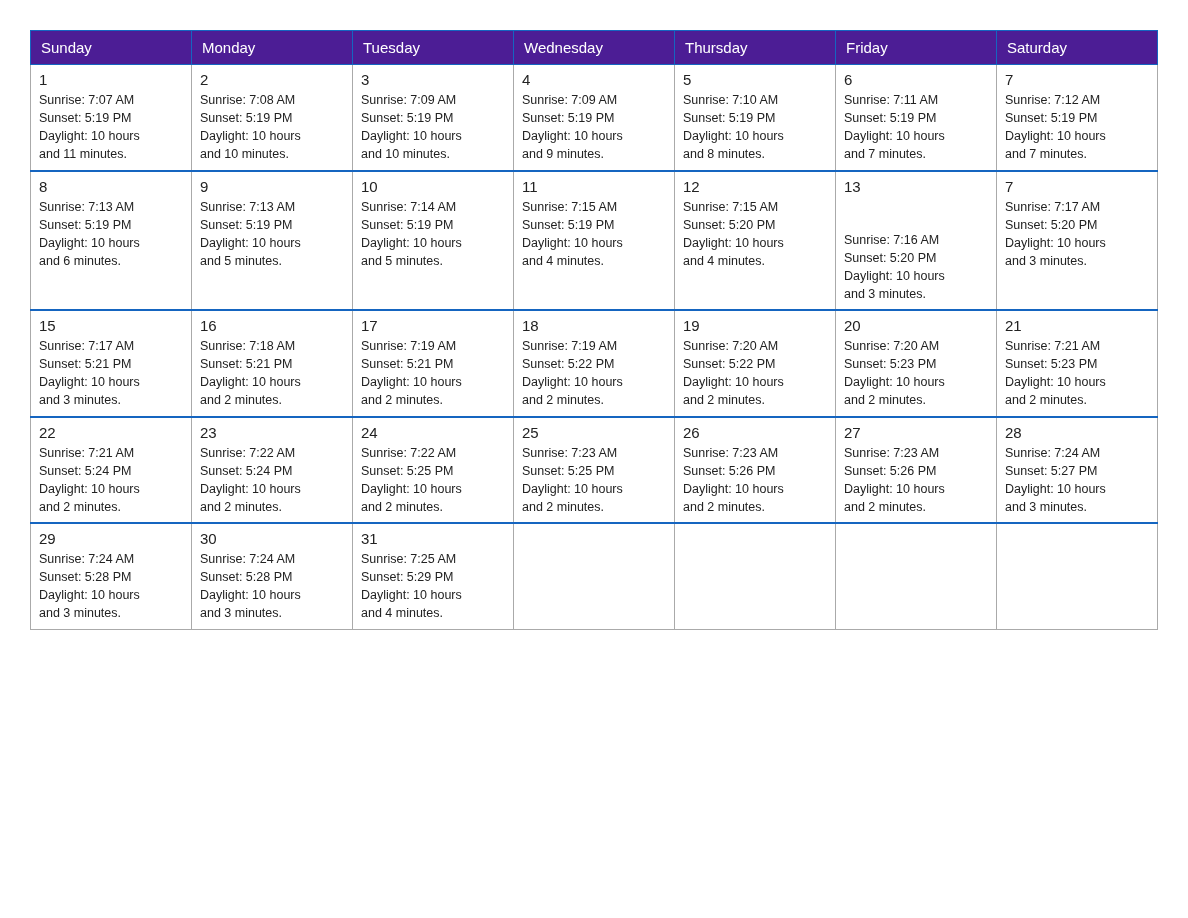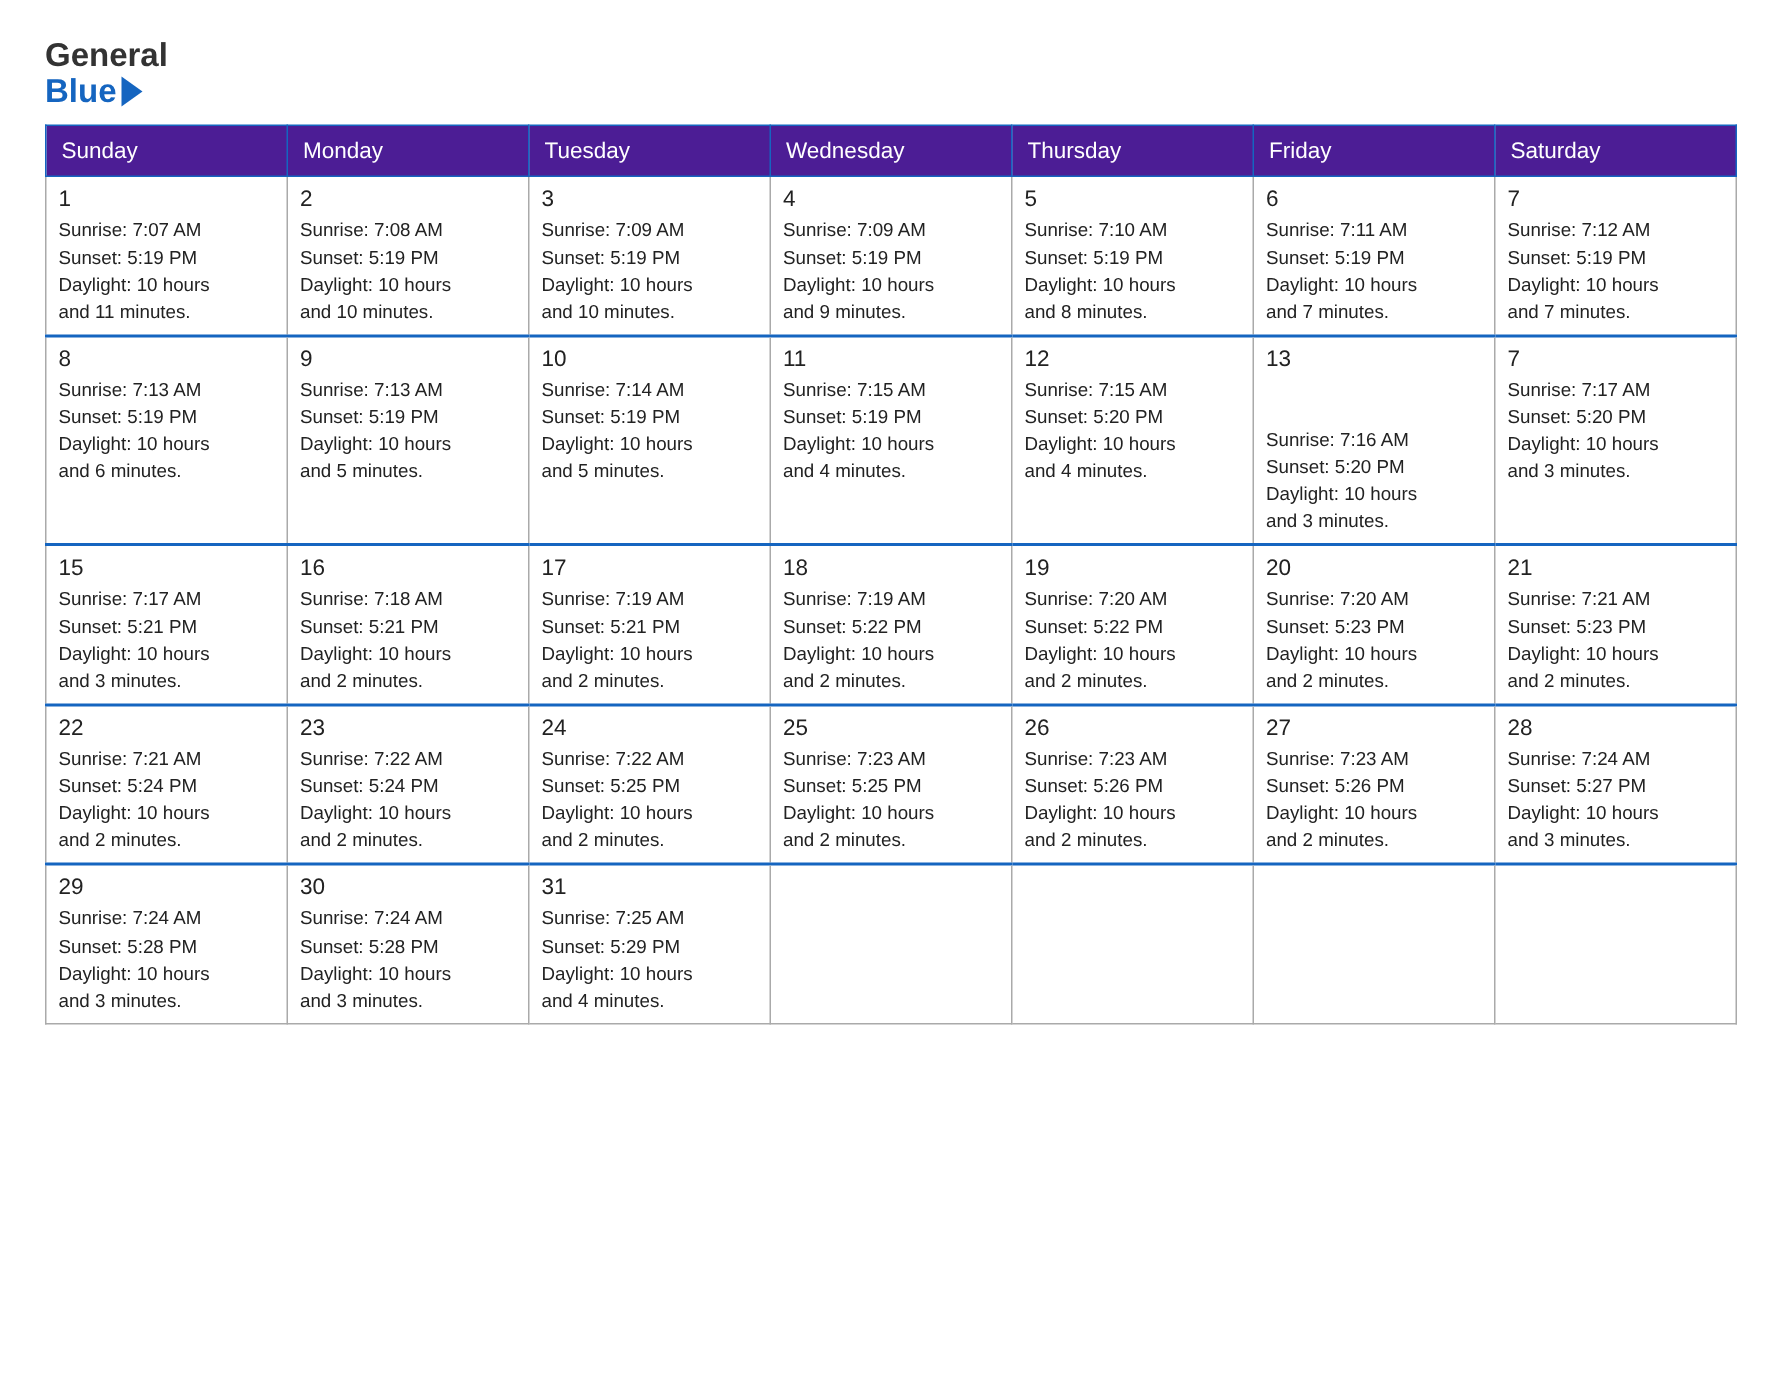--- a/index.html
+++ b/index.html
@@ -97,27 +97,20 @@
       background: #fff;
     }
     tr:not(:last-child) td {
       border-bottom: 2px solid #1565c0;
     }
   </style>
 </head>
 <body>
 
 <div class="header-area">
-  <div class="logo">
-    <span class="logo-general">General</span>
-    <span class="logo-blue">
-      <span>Blue</span>
-      <span class="logo-triangle"></span>
-    </span>
-  </div>
 </div>
 
 <table class="calendar-table">
   <thead>
     <tr>
     <th>Sunday</th>
         <th>Monday</th>
         <th>Tuesday</th>
         <th>Wednesday</th>
         <th>Thursday</th>

